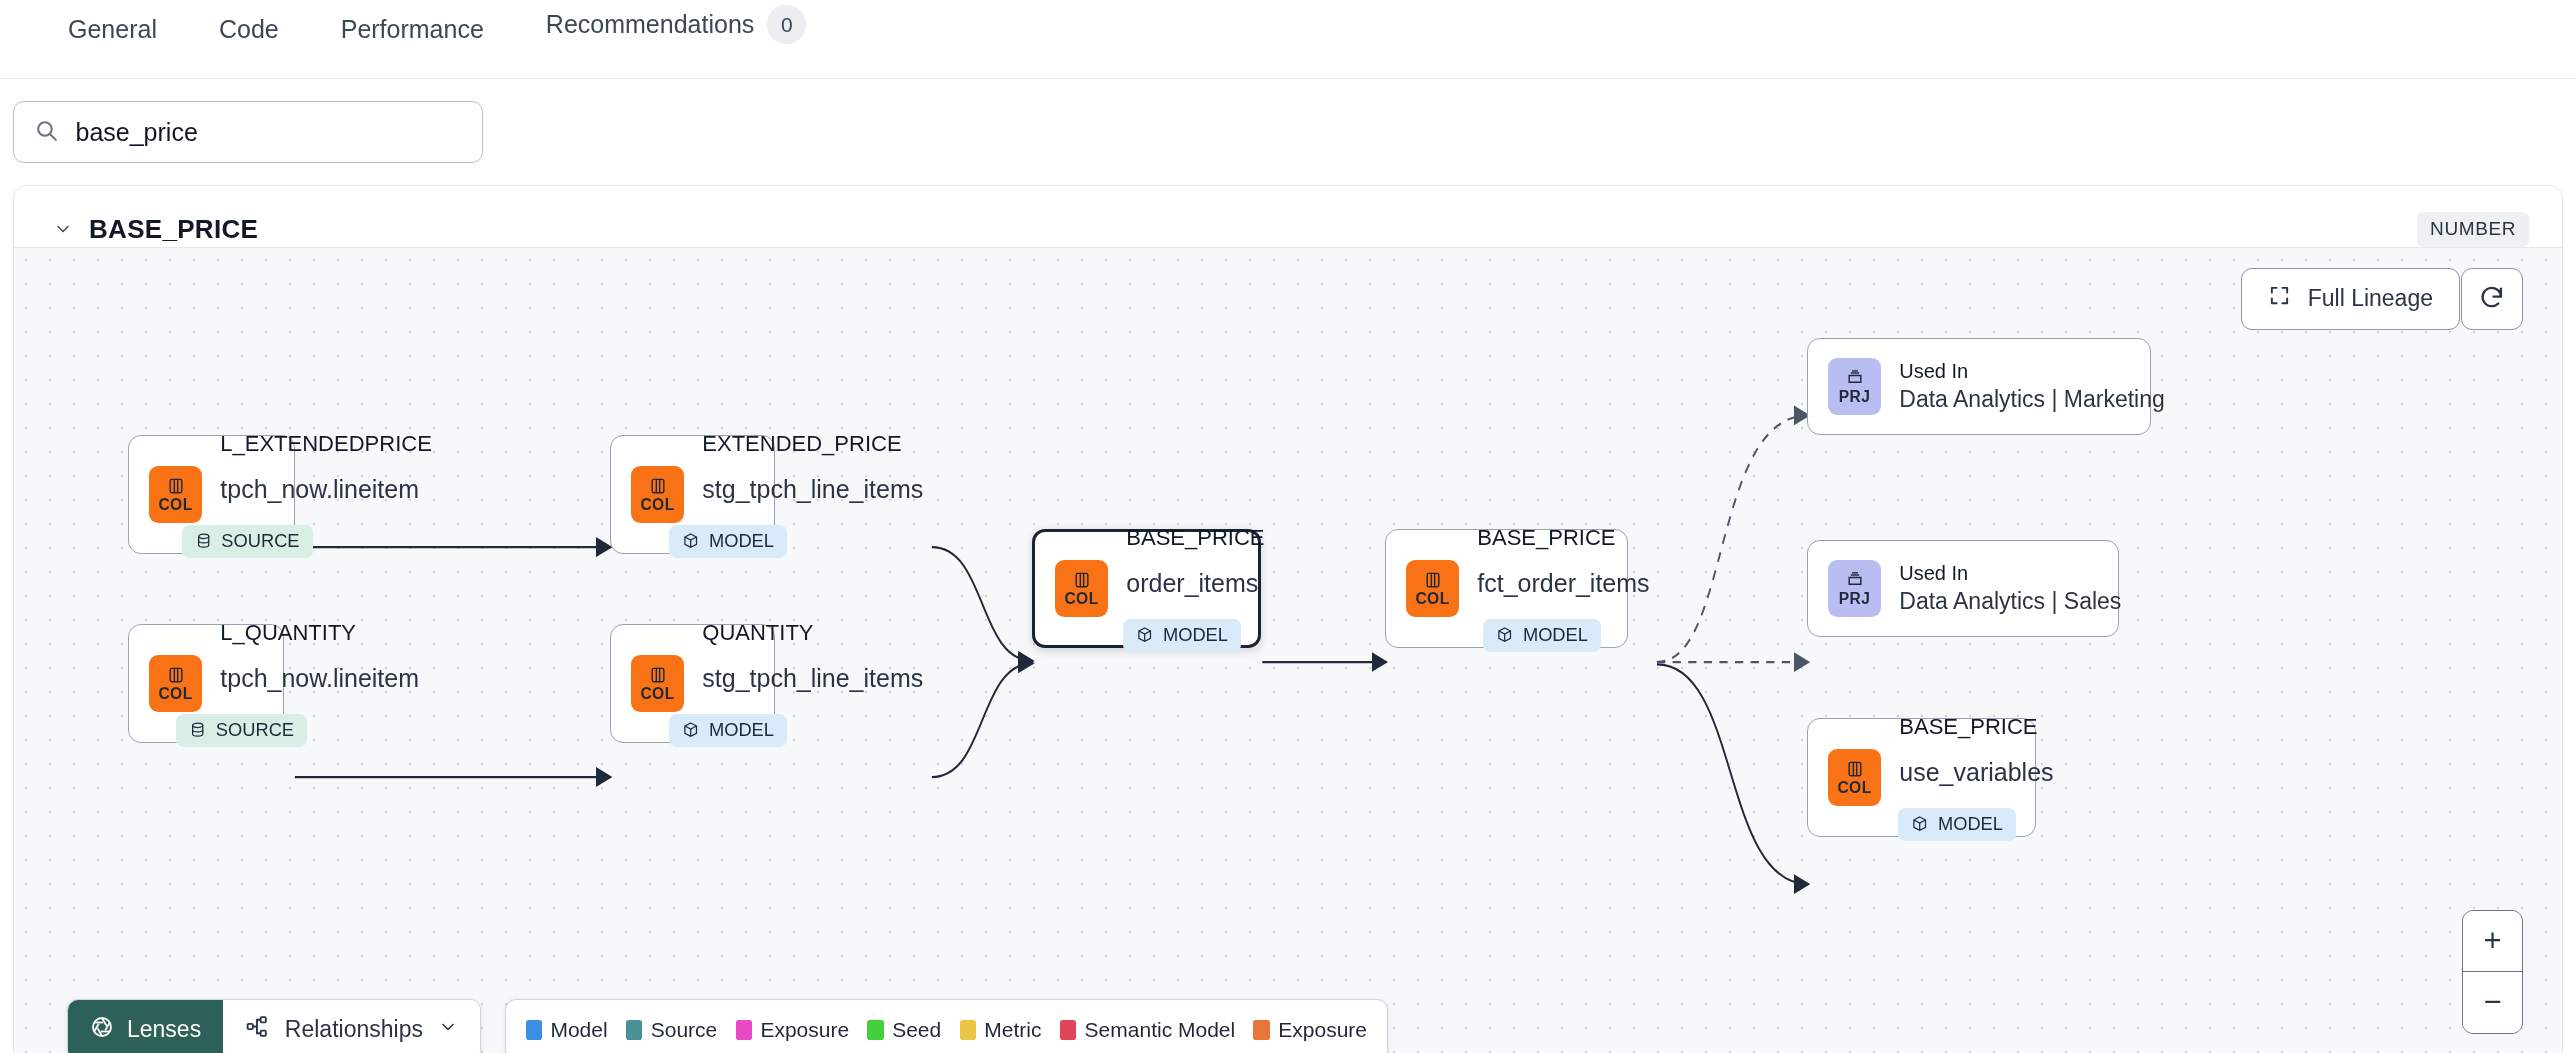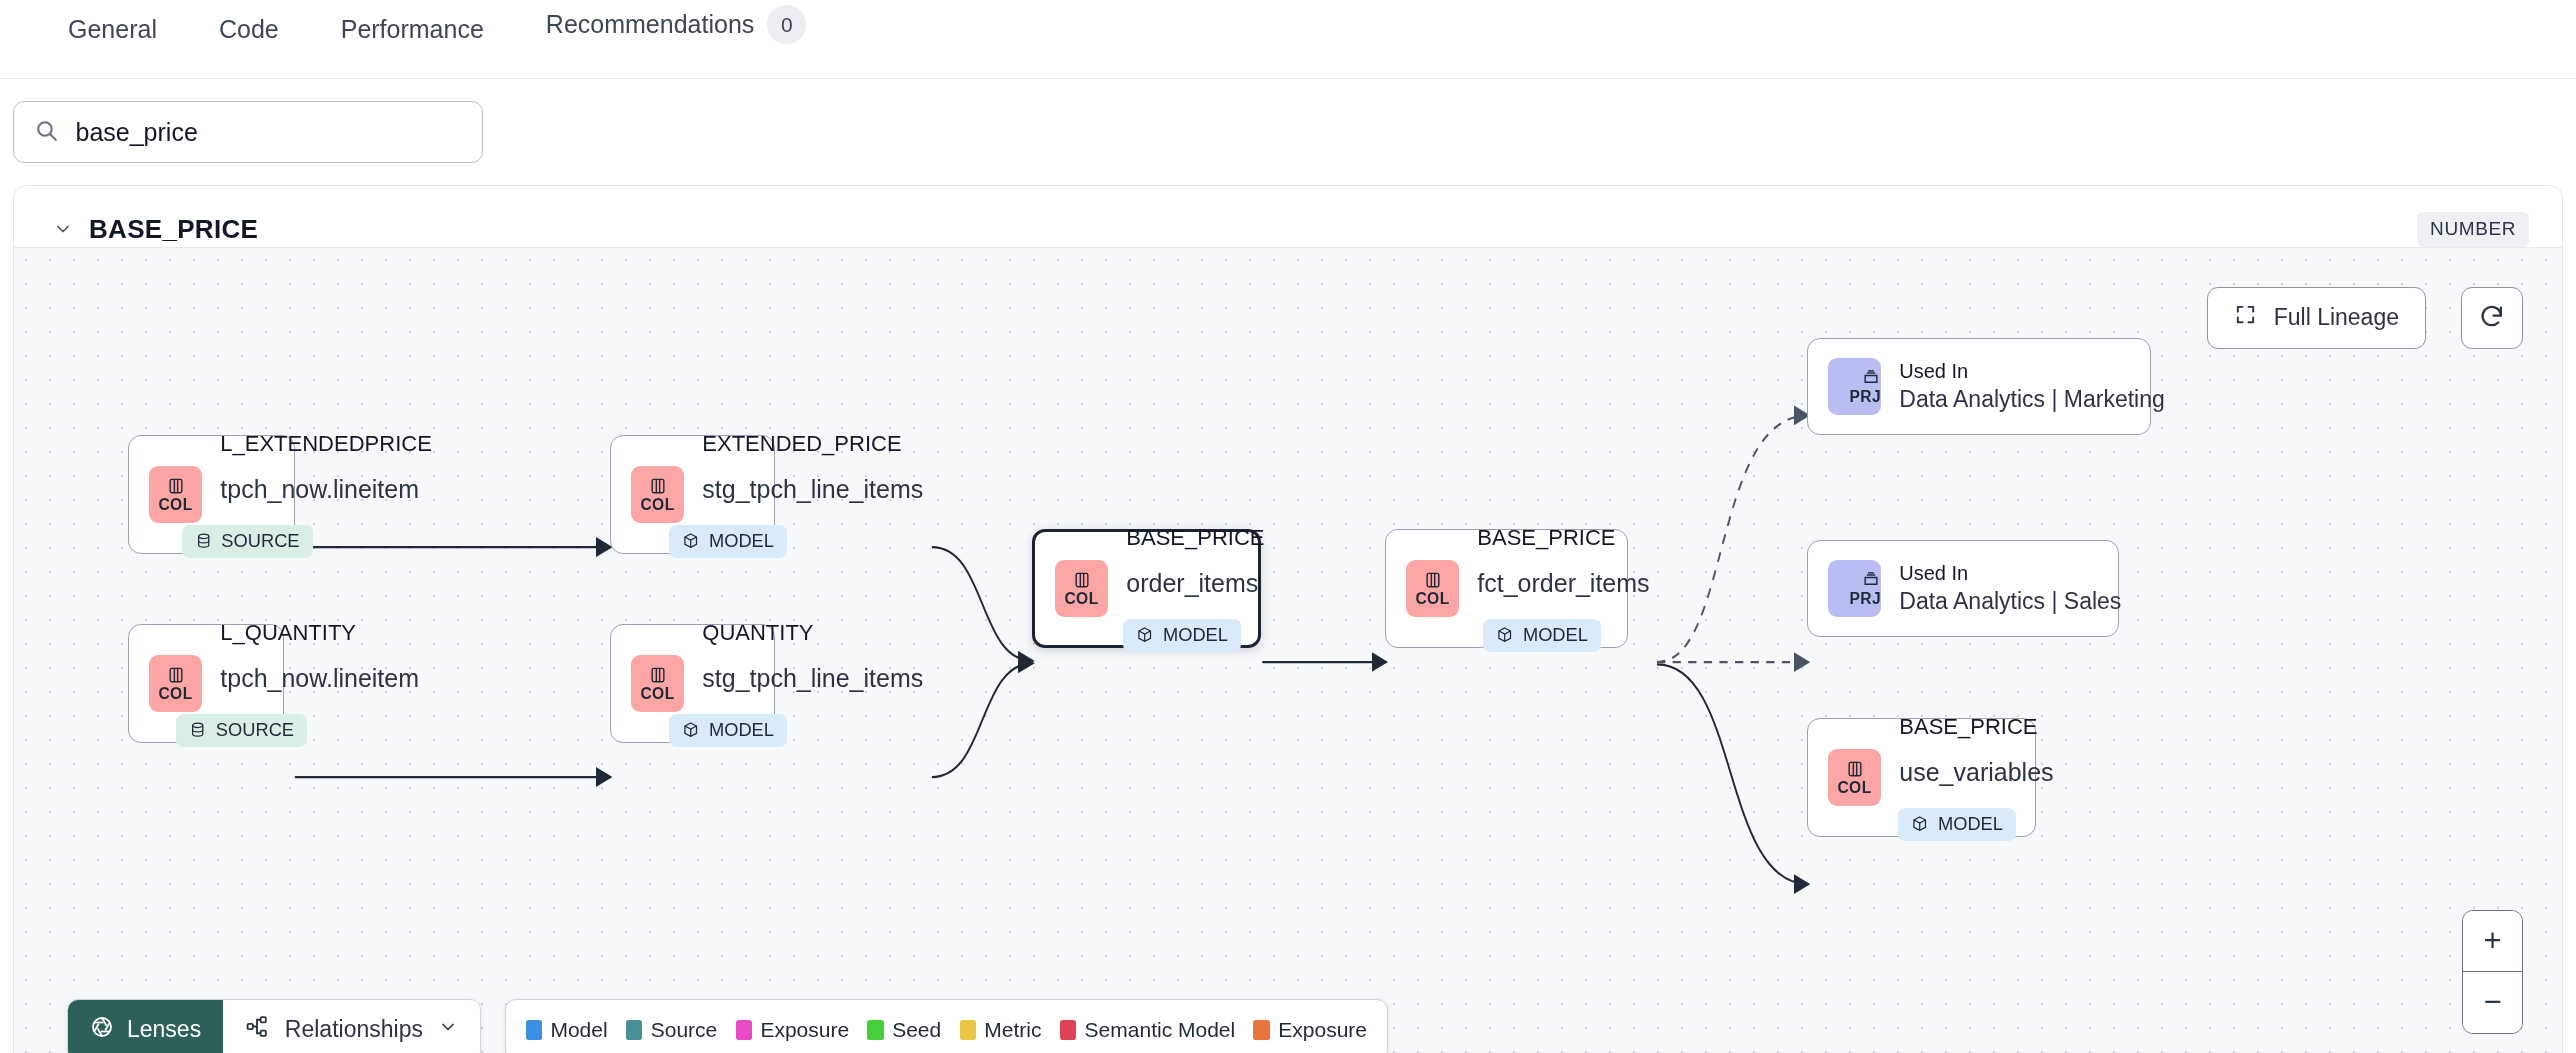--- a/index.html
+++ b/index.html
@@ -148,29 +148,29 @@
     padding: 0 20px;
     gap: 18.3px;
   }
   .node.selected {
     border: 3.7px solid #1b2432;
     box-shadow: 0 2.8px 9.2px rgba(20,28,44,.17);
   }
   .node-icon {
     width: 53px; height: 57px;
     border-radius: 9.2px;
-    background: #fca5a5;
+    background: #f97316;
     display: flex;
     flex-direction: column;
     align-items: center;
     justify-content: center;
     gap: 0.9px;
     flex: none;
   }
-  .node-icon.prj { background: #b9bdf2; align-items: flex-end; }
+  .node-icon.prj { background: #b9bdf2; }
   .node-icon-label {
     font-size: 15.6px;
     font-weight: bold;
     color: #1f2937;
     letter-spacing: 0.4px;
     line-height: 1;
   }
   .node-body { display: flex; flex-direction: column; gap: 18px; min-width: 0; }
   .node-title {
     font-size: 22px;
@@ -196,23 +196,23 @@
   }
   .badge-source { background: #d9efe6; color: #1f2937; }
   .badge-model  { background: #d9eaf9; color: #1f2937; }
   .node.used .node-body { gap: 2.8px; align-items: flex-start; }
   .node.used .node-title { font-size: 20px; text-align: center; }
   .node.used .node-sub { font-size: 23px; }
 
   
   .ctrl-topright {
     position: absolute;
-    top: 39px; right: 39px;
-    display: flex;
-    gap: 35px;
+    top: 20px; right: 39px;
+    display: flex;
+    gap: 1px;
   }
   .btn-full {
     height: 62px;
     display: flex;
     align-items: center;
     gap: 16.5px;
     padding: 0 26px;
     background: #fff;
     border: 1.8px solid #8d94a3;
     border-radius: 11px;

